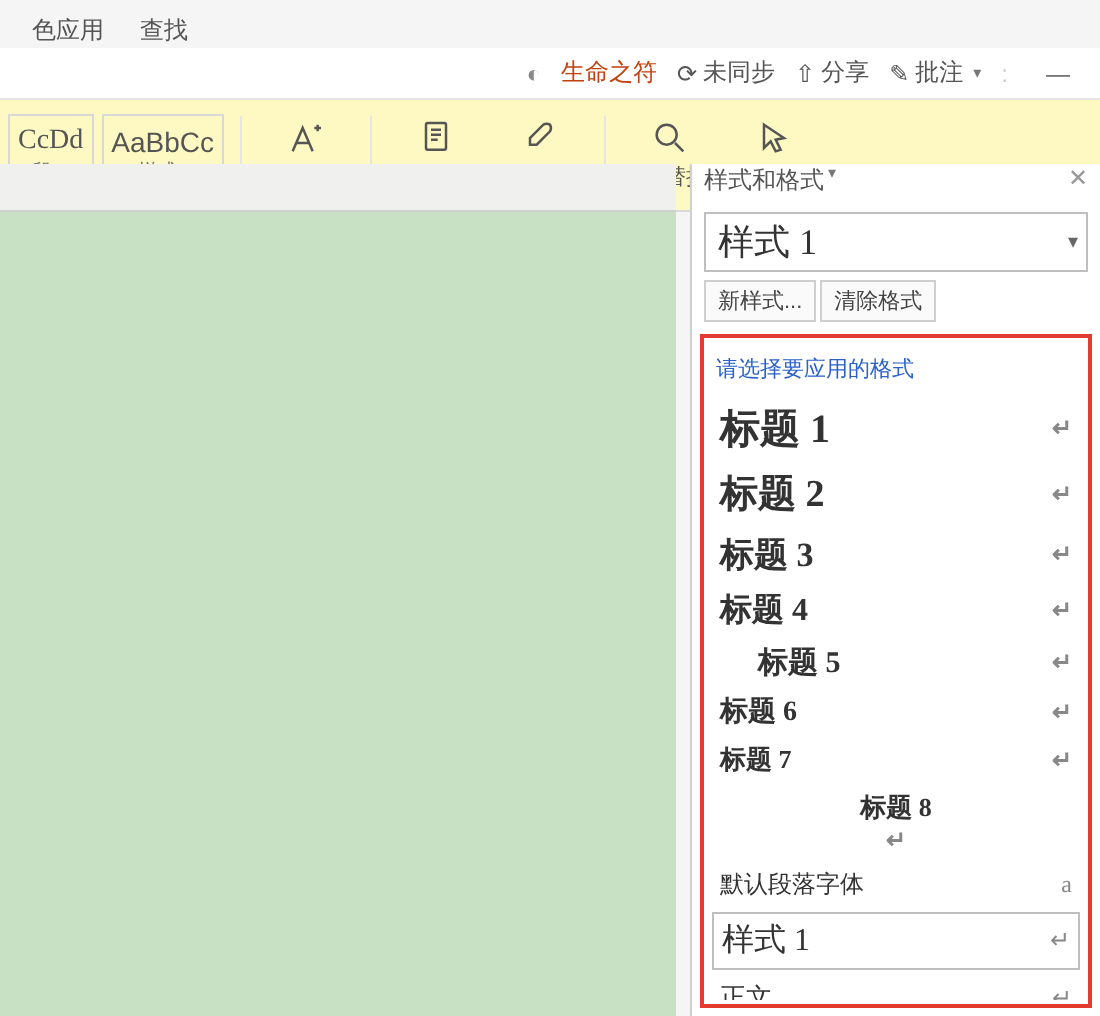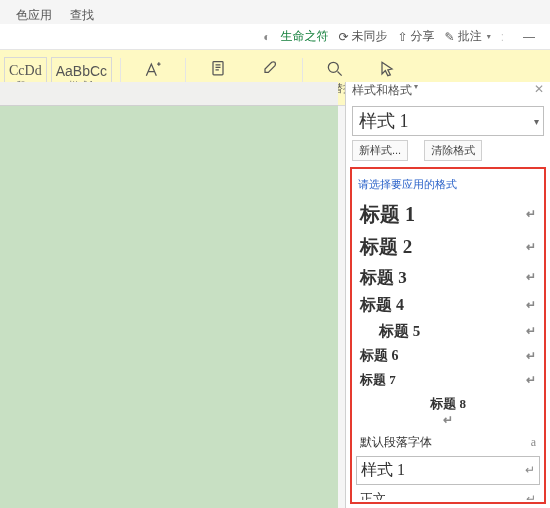--- a/index.html
+++ b/index.html
@@ -169,21 +169,21 @@
     position: relative;
   }
   .current-style .dd {
     position: absolute;
     right: 4px;
     color: #666;
     font-size: 10px;
   }
   .panel-btns {
     display: flex;
-    gap: 16px;
+    gap: 2px;
     padding: 0 6px 4px 6px;
   }
   .panel-btns .pbtn {
     border: 1px solid #cfcfcf;
     padding: 2px 6px;
     font-size: 11px;
     color: #444;
     background: #fafafa;
     cursor: pointer;
   }
@@ -248,21 +248,21 @@
 <body>
 
 <div class="tabstrip">
   <span>色应用</span>
   <span>查找</span>
 </div>
 
 <div class="titlebar">
   <span class="left-frag"></span>
   <span style="color:#888;">◐</span>
-  <span style="color:#15803d;">生命之符</span>
+  <span style="color:#c2410c;">生命之符</span>
   <span class="tbtn">
     <span>⟳</span>
     <span>未同步</span>
   </span>
   <span class="tbtn">
     <span>⇧</span>
     <span>分享</span>
   </span>
   <span class="tbtn">
     <span>✎</span>

